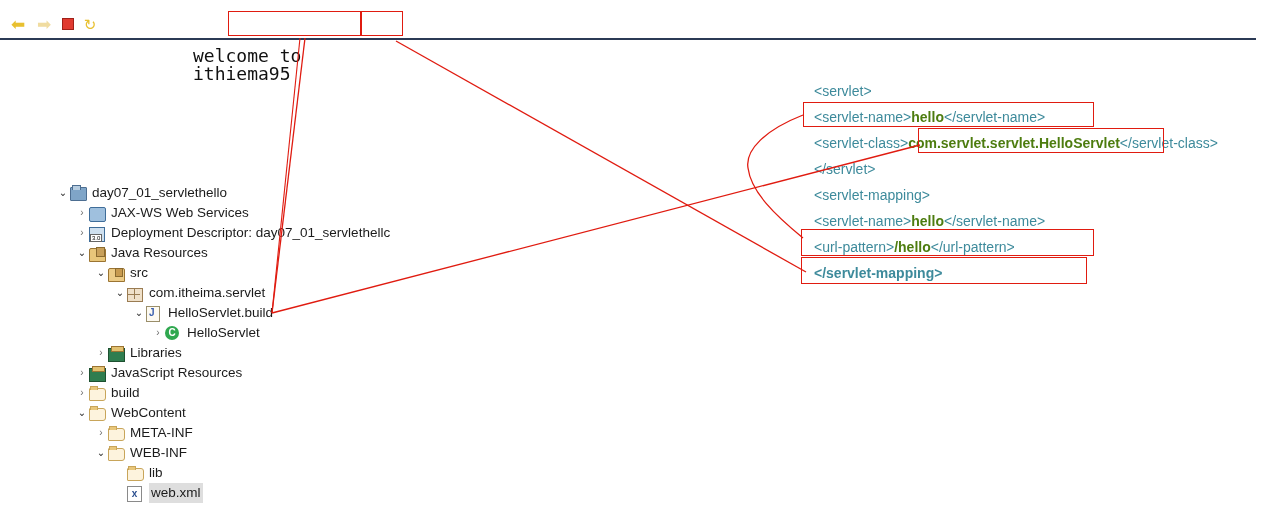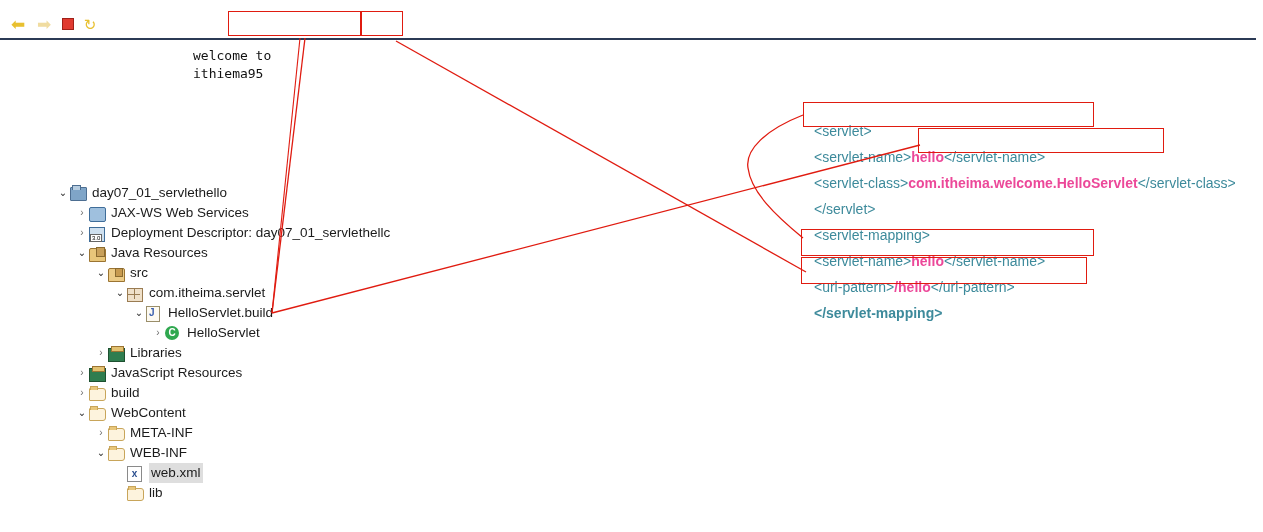--- a/index.html
+++ b/index.html
@@ -40,21 +40,21 @@
   }
   
   .url-hl{position:absolute;border:1.6px solid #e01b10;box-sizing:border-box;}
   #url-hl-ctx{left:228px;top:11px;width:133px;height:25px;}
   #url-hl-path{left:361px;top:11px;width:42px;height:25px;}
 
   
   #welcome{
     position:absolute;left:193px;top:47px;width:160px;
     font-family:"DejaVu Sans Mono","Liberation Mono",monospace;
-    font-size:13px;color:#111;line-height:18px;white-space:pre;
+    font-size:18px;color:#111;line-height:18px;white-space:pre;
   }
 
   
   #project-tree{
     position:absolute;left:56px;top:183px;width:330px;
     font-size:13.5px;color:#1b1b1b;
   }
   .tree-row{
     position:relative;height:20px;line-height:20px;white-space:nowrap;
     display:flex;align-items:center;
@@ -91,26 +91,26 @@
   .ico-lib{width:15px;height:12px;margin-top:3px;background:#2f7d4f;position:relative;border:1px solid #1d5030;}
   .ico-lib:after{content:"";position:absolute;left:2px;top:-3px;width:11px;height:4px;background:#e2c170;border:1px solid #9b7432;}
   .ico-folder{width:15px;height:11px;margin-top:3px;background:#fdf3dd;border:1px solid #c8a55a;border-radius:1px 3px 3px 1px;position:relative;}
   .ico-folder:before{content:"";position:absolute;left:0;top:-3px;width:6px;height:3px;background:#e8c67a;border:1px solid #c8a55a;border-bottom:none;}
   .ico-xml{width:13px;height:14px;margin-top:1px;background:#ffffff;border:1px solid #8a8a8a;position:relative;}
   .ico-xml:after{content:"x";position:absolute;left:0;right:0;top:0;text-align:center;font-size:10px;color:#2b4f8f;line-height:14px;font-weight:bold;}
 
   
   #xml-snippet{
     position:absolute;left:800px;top:78px;width:452px;
-    font-size:14px;line-height:26px;color:#2b7a8c;margin-top:40px;
+    font-size:14px;line-height:26px;color:#2b7a8c;
   }
   .xml-line{white-space:nowrap;position:relative;}
   .xml-line.wrap{white-space:normal;}
   .tagc{color:#3d8a9b;}
-  .valc{color:#ec4899;font-weight:bold;}
+  .valc{color:#4d7c0f;font-weight:bold;}
 
   
   .anno-box{position:absolute;border:1.6px solid #e01b10;box-sizing:border-box;}
   #box-sname1{left:803px;top:102px;width:291px;height:25px;}
   #box-sclass{left:918px;top:128px;width:246px;height:25px;}
   #box-sname2{left:801px;top:229px;width:293px;height:27px;}
   #box-urlpat{left:801px;top:257px;width:286px;height:27px;}
 
   
   #connectors{position:absolute;left:0;top:0;width:1263px;height:532px;pointer-events:none;}
@@ -229,42 +229,42 @@
     <div class="tree-row" style="padding-left: 38px;">
       <span class="twisty open">⌄</span>
       <span class="t-icon">
         <span class="ico-folder" style="display: block;"></span>
       </span>
       <span class="t-label">WEB-INF</span>
     </div>
     <div class="tree-row" style="padding-left: 57px;">
       <span class="twisty">&nbsp;</span>
       <span class="t-icon">
-        <span class="ico-xml" style="display: block;"></span>
-      </span>
-      <span class="t-label sel">web.xml</span>
+        <span class="ico-folder" style="display: block;"></span>
+      </span>
+      <span class="t-label">lib</span>
     </div>
     <div class="tree-row" style="padding-left: 57px;">
       <span class="twisty">&nbsp;</span>
       <span class="t-icon">
-        <span class="ico-folder" style="display: block;"></span>
-      </span>
-      <span class="t-label">lib</span>
+        <span class="ico-xml" style="display: block;"></span>
+      </span>
+      <span class="t-label sel">web.xml</span>
     </div>
   </div>
 
 <div id="xml-snippet">
   <div class="xml-line" style="padding-left:14px;">
     <span class="tagc">&lt;servlet&gt;</span>
   </div>
   <div class="xml-line" style="padding-left:14px;">
     <span class="tagc">&lt;servlet-name&gt;</span><span class="valc">hello</span><span class="tagc">&lt;/servlet-name&gt;</span>
   </div>
   <div class="xml-line wrap" style="padding-left:14px;text-indent:0;">
-    <span class="tagc">&lt;servlet-class&gt;</span><span class="valc">com.itheima.welcome.HelloServlet</span><span class="tagc">&lt;/servlet-class&gt;</span>
+    <span class="tagc">&lt;servlet-class&gt;</span><span class="valc">com.servlet.servlet.HelloServlet</span><span class="tagc">&lt;/servlet-class&gt;</span>
   </div>
   <div class="xml-line" style="padding-left:14px;">
     <span class="tagc">&lt;/servlet&gt;</span>
   </div>
   <div class="xml-line" style="padding-left:14px;">
     <span class="tagc">&lt;servlet-mapping&gt;</span>
   </div>
   <div class="xml-line" style="padding-left:14px;">
     <span class="tagc">&lt;servlet-name&gt;</span><span class="valc">hello</span><span class="tagc">&lt;/servlet-name&gt;</span>
   </div>

